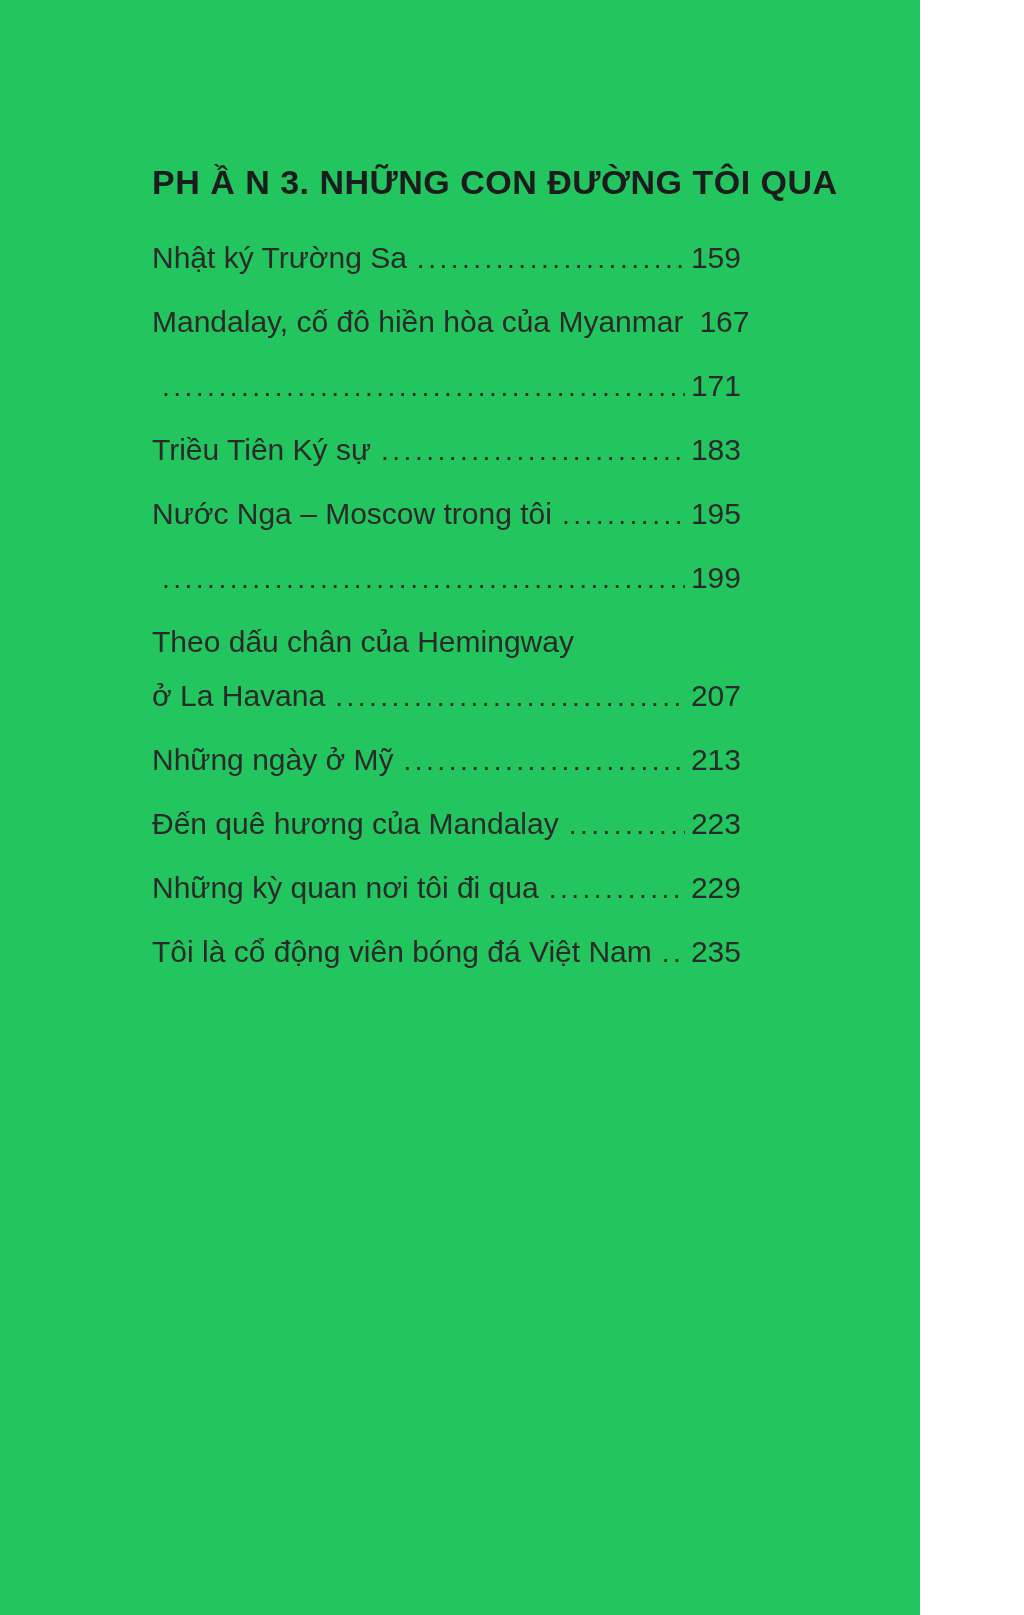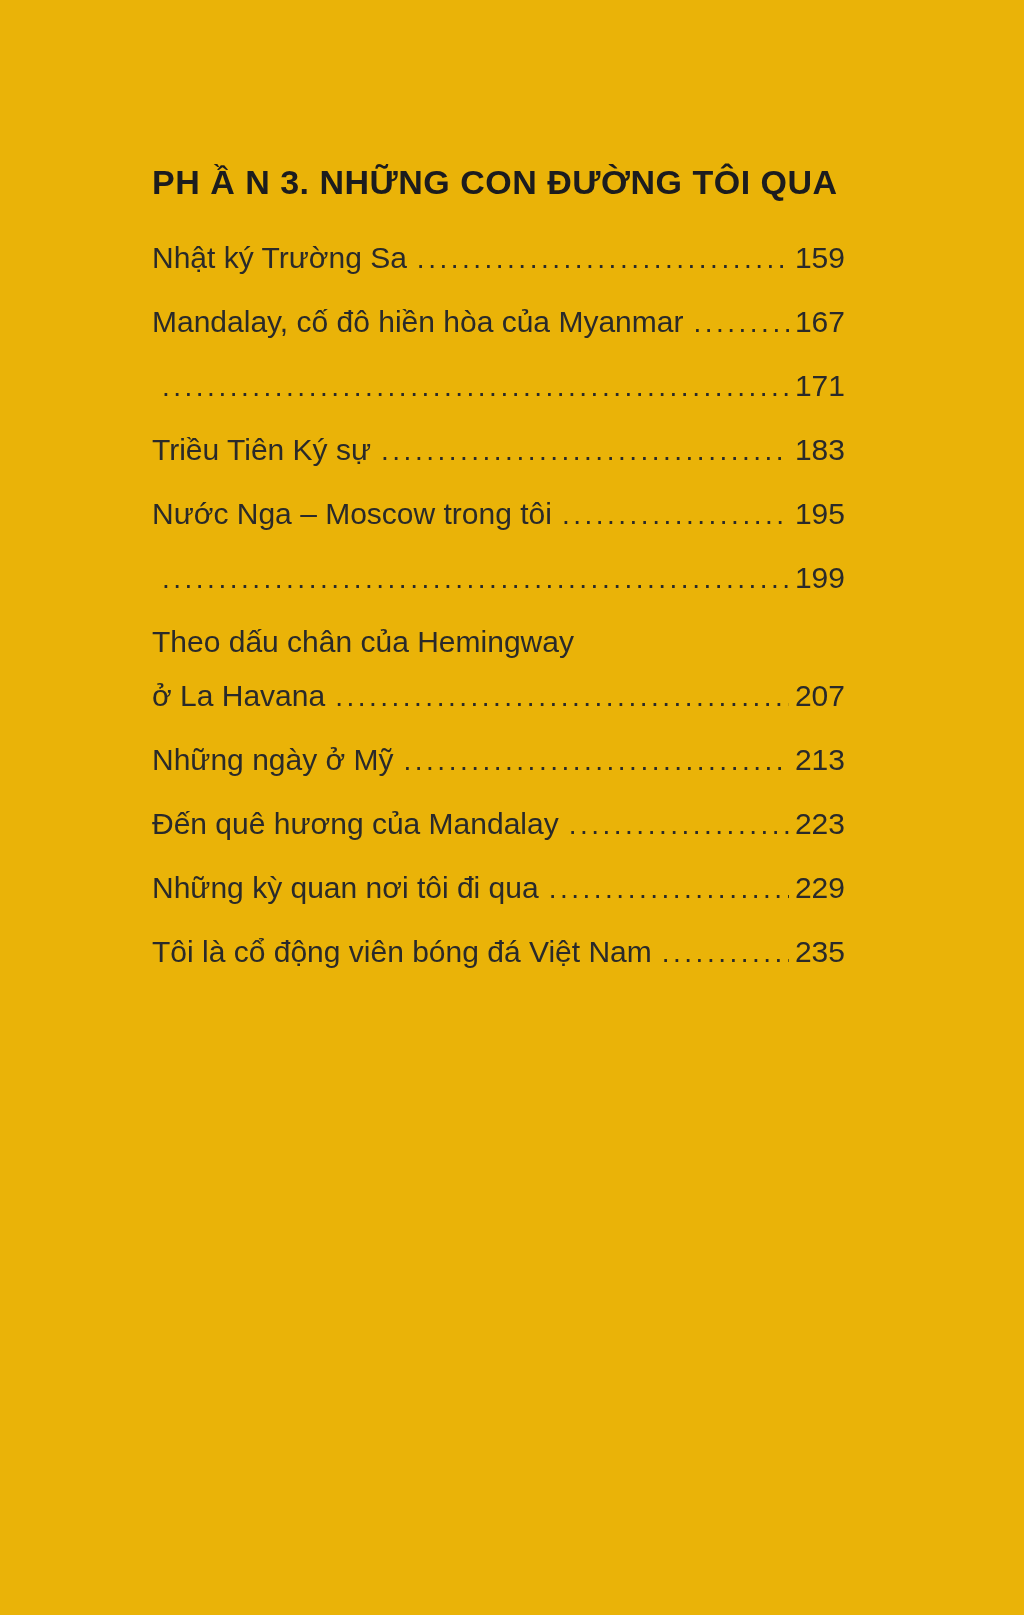--- a/index.html
+++ b/index.html
@@ -2,23 +2,23 @@
 <html><head>
 <meta charset="utf-8">
 <style>
   html, body {
     margin: 0;
     padding: 0;
     background: #ffffff;
   }
   .page {
     position: relative;
-    width: 1024px;
+    width: 920px;
     height: 1615px;
-    background: #eab308;
+    background: #22c55e;
     box-sizing: border-box;
     padding: 160px 179px 0 152px;
     font-family: "Liberation Sans", sans-serif;
     color: #242424;
     overflow: hidden;
   }
   .heading {
     font-size: 34px;
     font-weight: bold;
     letter-spacing: 0.5px;

